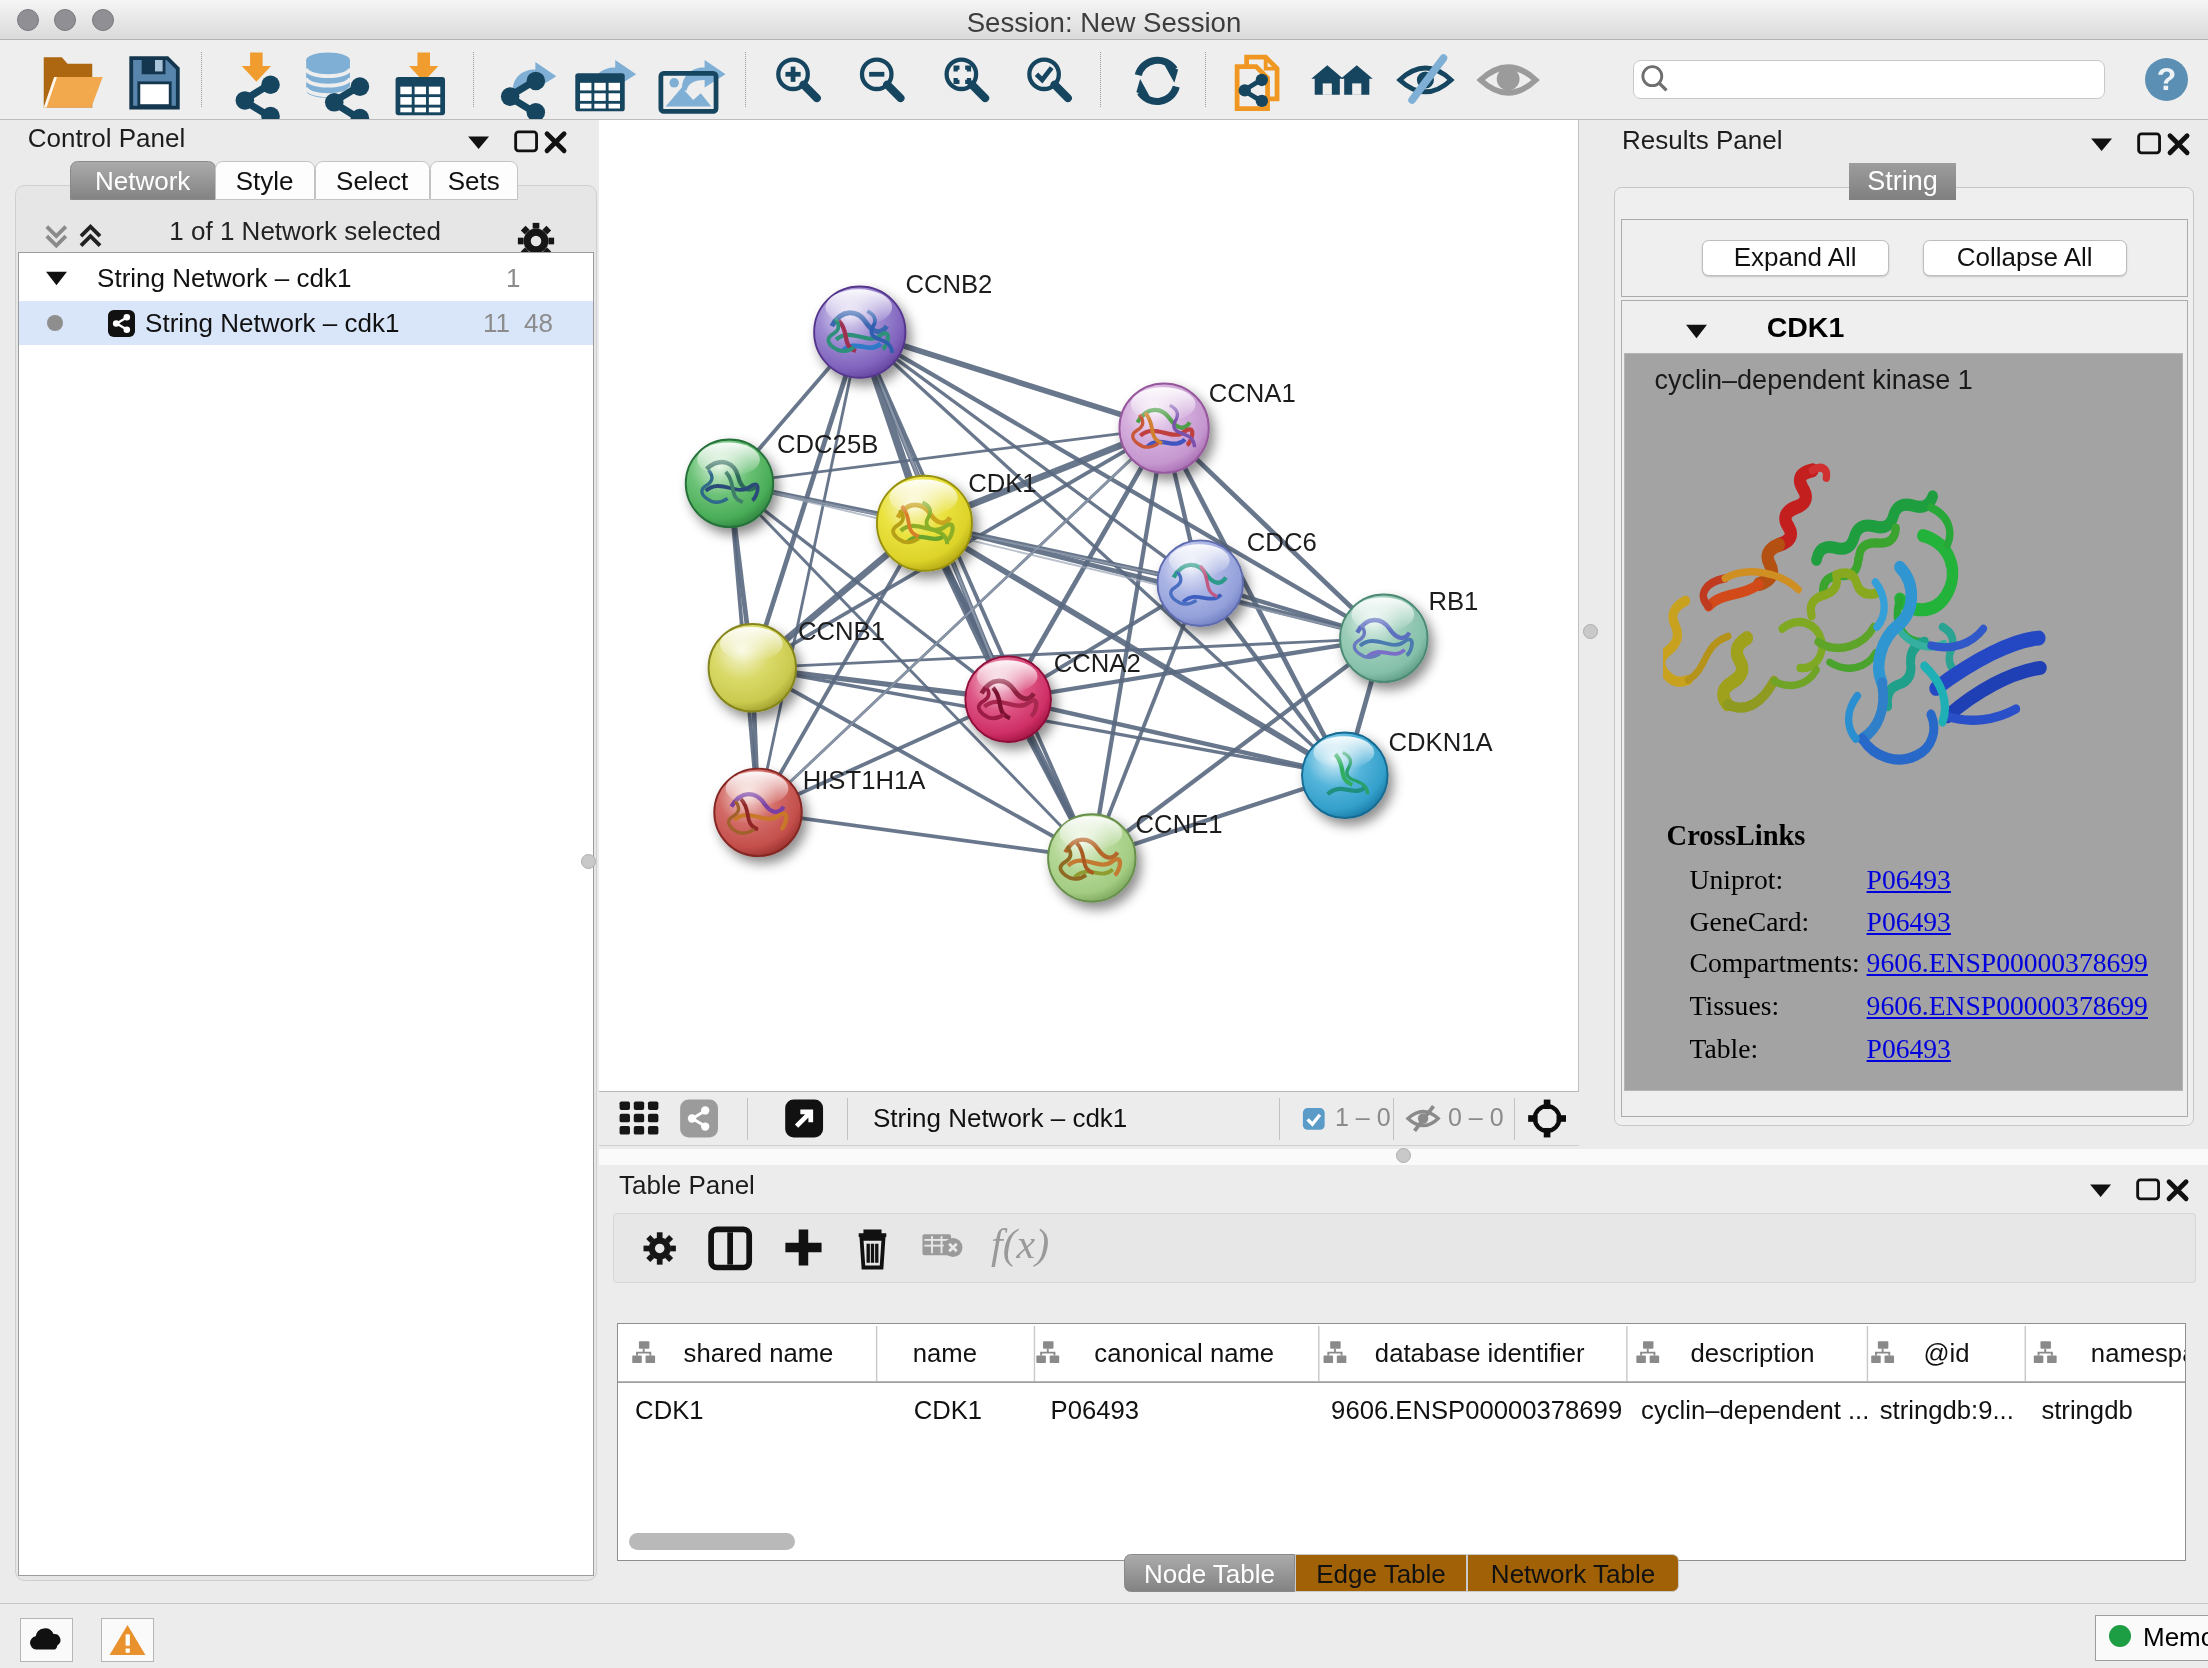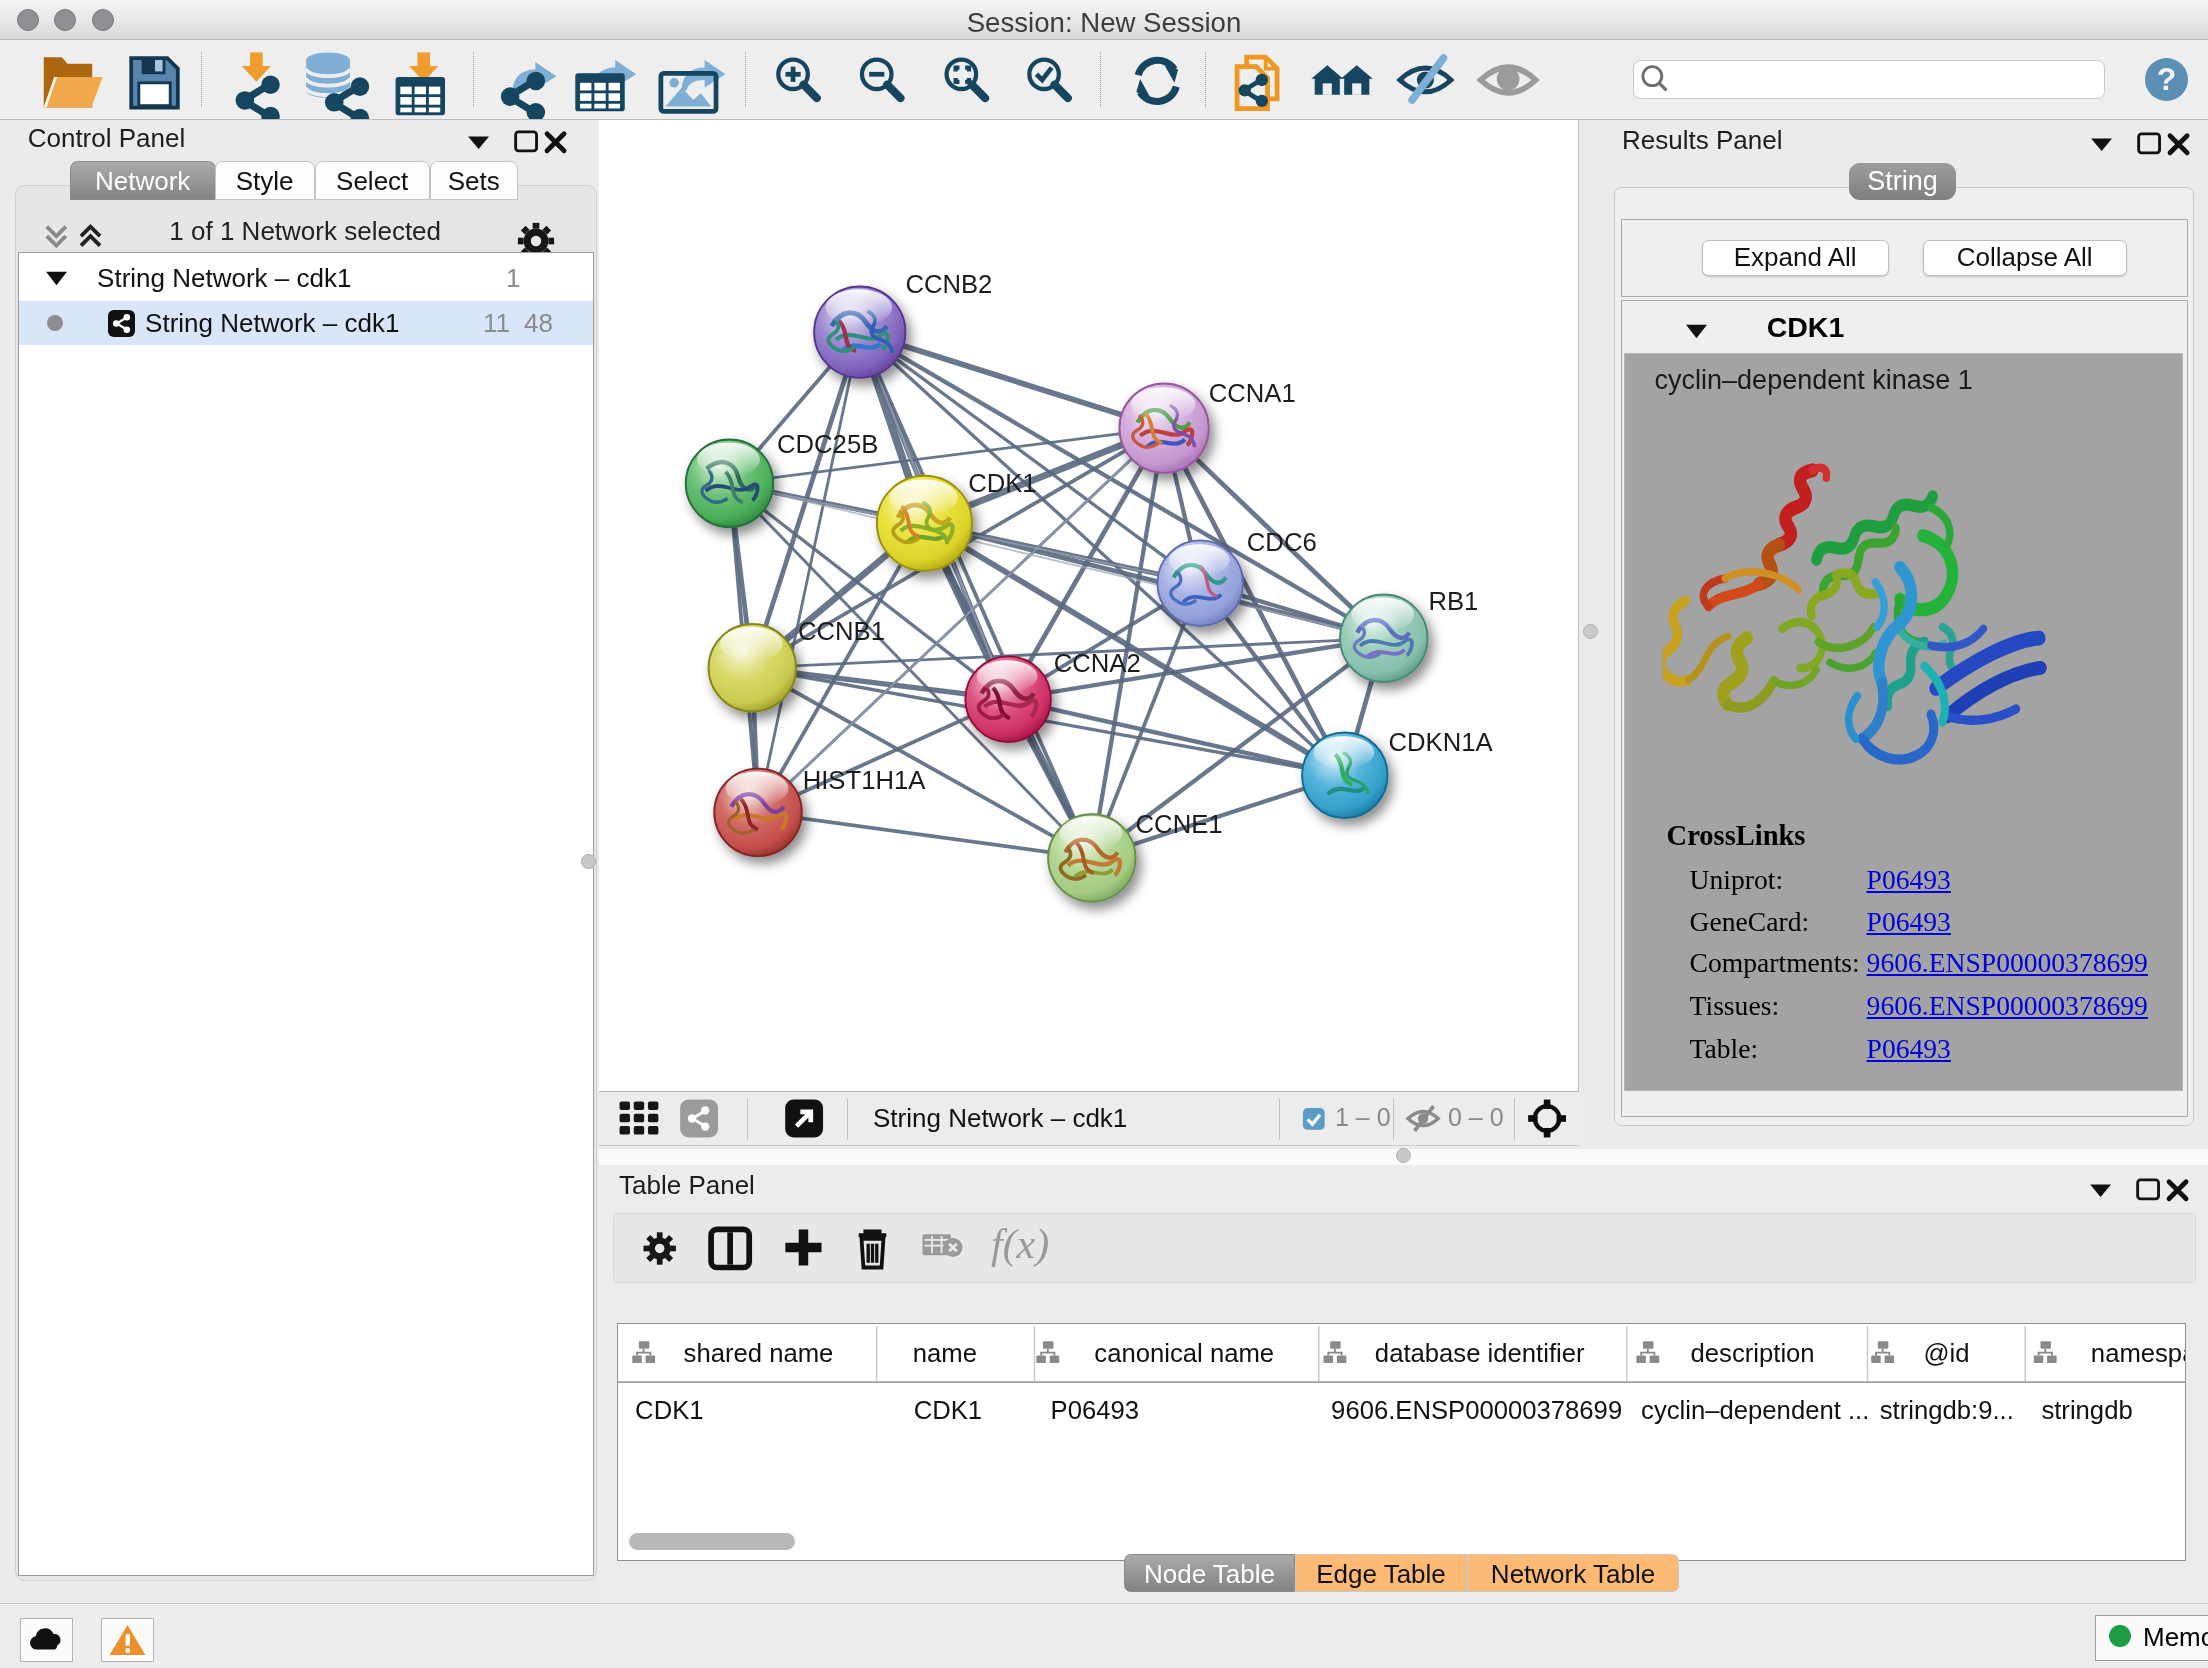--- a/index.html
+++ b/index.html
@@ -28,34 +28,34 @@
   #cp-list{left:1.9px;top:66px;width:574px;height:1322px;background:#ffffff;border:1px solid #9c9c9c;}
   
   #canvas{left:599px;top:120px;width:979px;height:971px;background:#ffffff;border-right:1px solid #c0c0c0;}
   #canvbar{left:599px;top:1091px;width:980px;height:53px;background:#ececec;border-top:1px solid #b7b7b7;border-bottom:1px solid #cfcfcf;}
   #canvstrip{left:599px;top:1149px;width:1609px;height:16px;background:#fafafa;}
   .vsep{top:5.7px;height:42px;width:0;border-left:1px solid #c2c2c2;}
   
   #rpanel{left:1579px;top:120px;width:630px;height:1028px;background:#ebebeb;}
   #rp-outer{left:35px;top:67px;width:578px;height:937px;background:#efefef;border:1px solid #c6c6c6;border-radius:7.6px;}
   #stringtab{left:270px;top:43px;width:107px;height:37px;background:linear-gradient(#9d9d9d,#7f7f7f);
-      border-radius:11px;color:#fff;font-size:27px;text-align:center;line-height:37px;}
+      border-radius:0;color:#fff;font-size:27px;text-align:center;line-height:37px;}
   #rp-btnbox{left:5.7px;top:31px;width:565px;height:76px;border:1px solid #ababab;background:#efefef;}
   .rbtn{top:20px;height:34px;background:#fff;border:1px solid #bdbdbd;border-radius:6.7px;
      font-size:26px;color:#111;text-align:center;line-height:32px;box-shadow:0 1px 1.9px rgba(0,0,0,.18);}
   #rp-sect{left:5.7px;top:112px;width:565px;height:815px;border:1px solid #ababab;background:#efefef;}
   #rp-content{left:1.9px;top:52px;width:557px;height:736px;border:1px solid #b5b5b5;background:#a3a3a3;}
   .serif{font-family:"Liberation Serif", serif;}
   .xl{font-size:27.6px;color:#0000dd;text-decoration:underline;}
   
   #tpanel{left:599px;top:1165px;width:1609px;height:437px;background:#ececec;}
   #tp-toolbar{left:14.3px;top:48px;width:1581px;height:68px;background:#e7e7e7;border:1px solid #d6d6d6;border-radius:3.8px;}
   #tp-table{left:18px;top:134px;width:1567px;height:236px;background:#fff;border:1.9px solid #8f8f8f;margin-top:24px;}
   .btab{position:absolute;box-sizing:border-box;height:38px;line-height:38px;text-align:center;
-      font-size:26px;color:#111;background:#fdba74;border:1px solid #c9c9c9;}
+      font-size:26px;color:#111;background:#a16207;border:1px solid #c9c9c9;}
   
   #statusbar{left:0;top:1603px;width:2208px;height:66px;background:#ececec;border-top:1px solid #c6c6c6;}
   .sbtn{top:14.3px;width:51px;height:42px;background:#fafafa;border:1.9px solid #b5b5b5;}
   #memory{left:2047px;top:10.5px;width:139px;height:44px;background:#fafafa;border:1.9px solid #9d9d9d;
      font-size:26px;color:#000;margin-left:48px;}
 </style>
 </head>
 <body>
 
 <div id="titlebar" class="abs">

